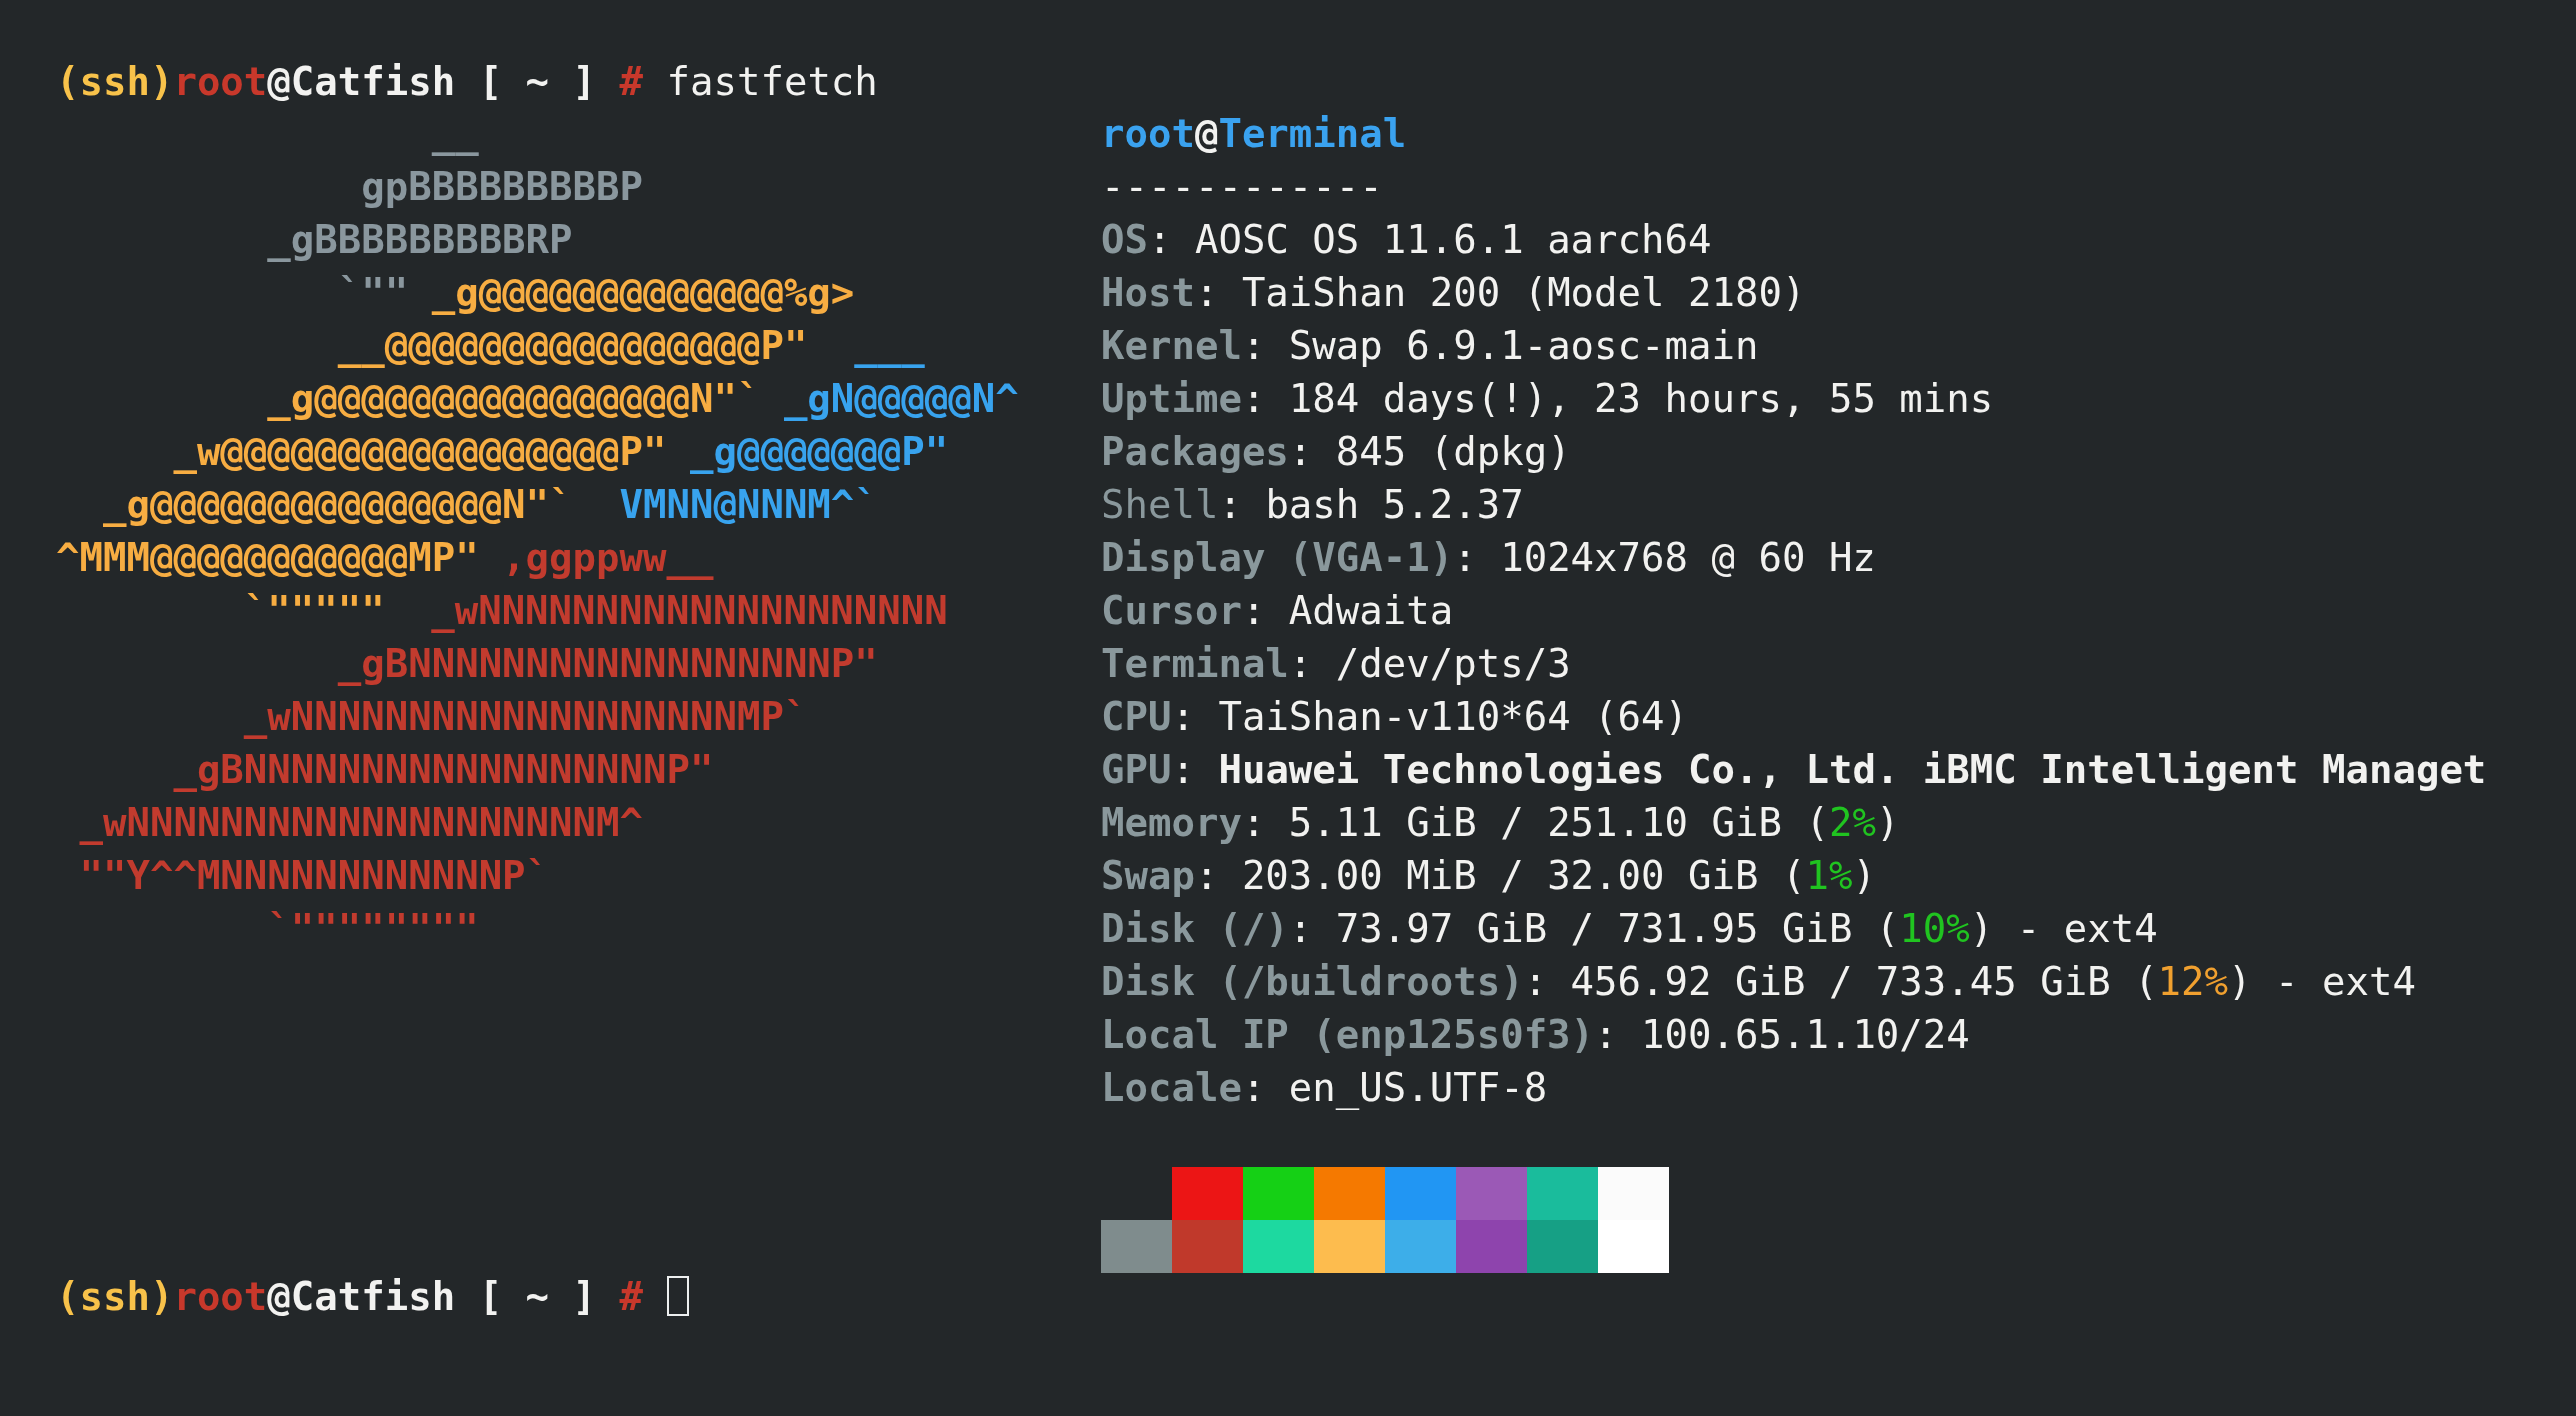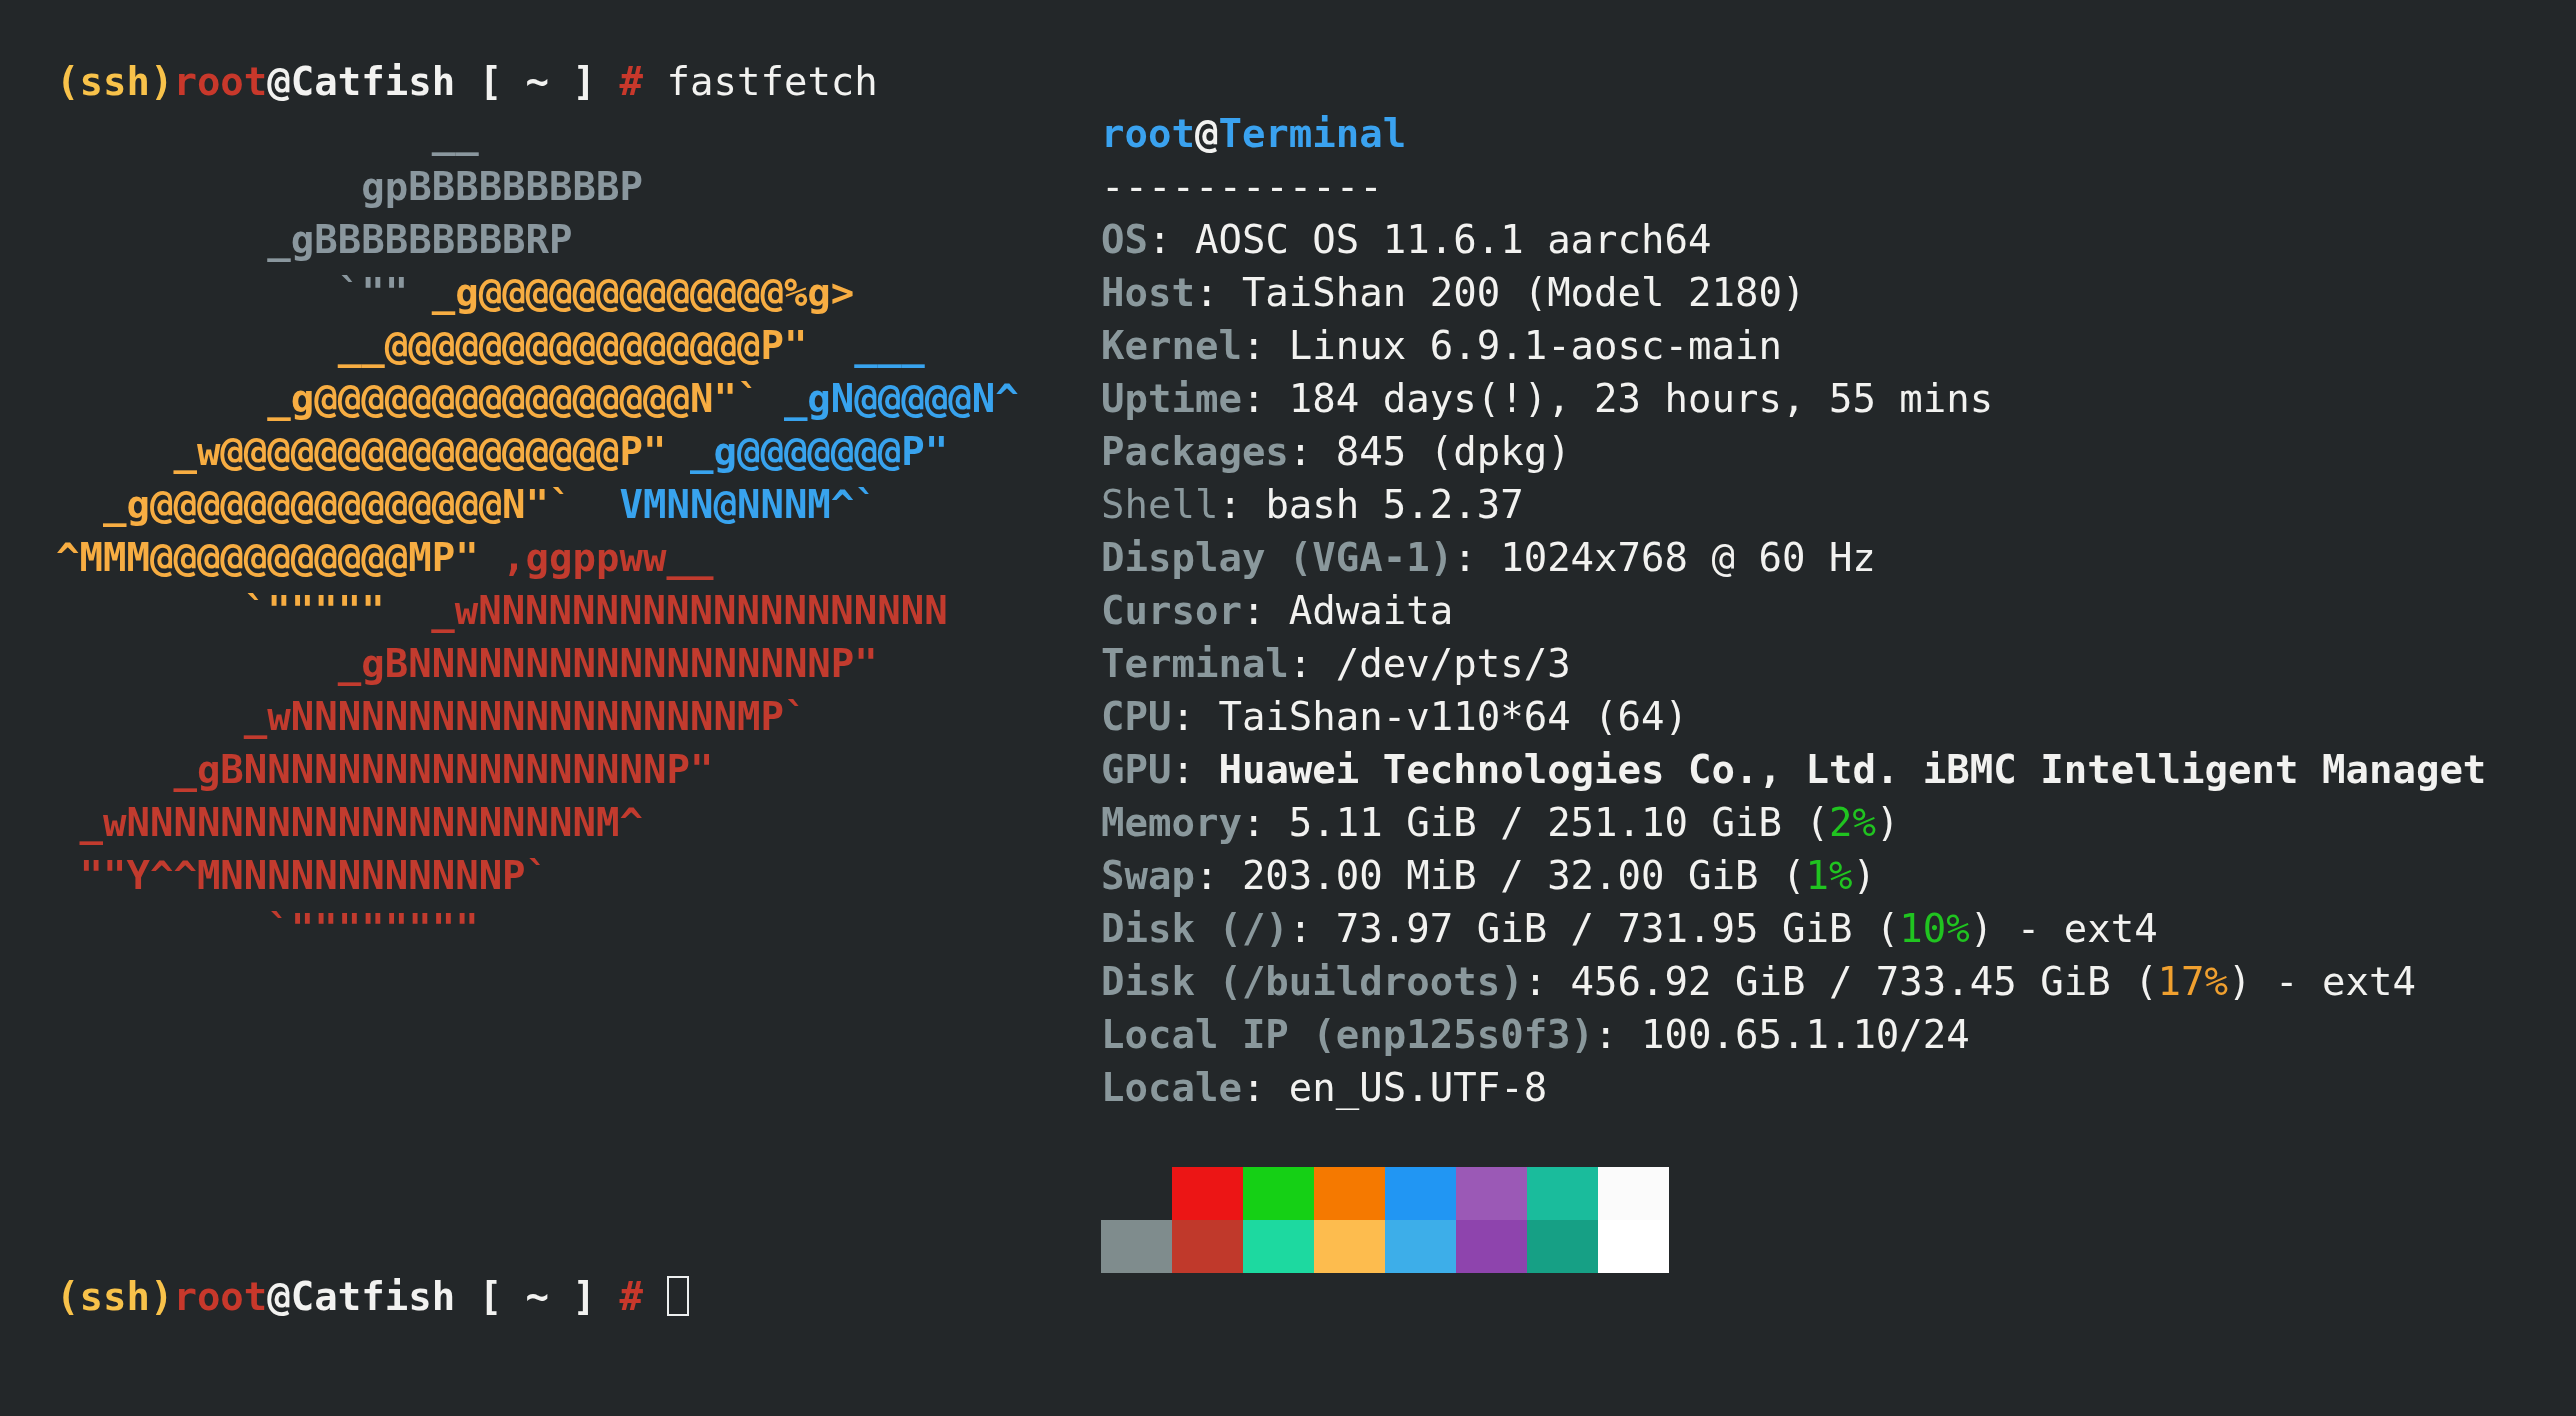--- a/index.html
+++ b/index.html
@@ -43,33 +43,33 @@
       <div class="line"><span style="color: rgb(194, 59, 46); font-weight: 700;">     _gBNNNNNNNNNNNNNNNNNNP"</span></div>
       <div class="line"><span style="color: rgb(194, 59, 46); font-weight: 700;"> _wNNNNNNNNNNNNNNNNNNNNM^</span></div>
       <div class="line"><span style="color: rgb(194, 59, 46); font-weight: 700;"> ""Y^^MNNNNNNNNNNNNP`</span></div>
       <div class="line"><span style="color: rgb(194, 59, 46); font-weight: 700;">         `""""""""</span></div>
     </div>
   <div id="info" class="abs">
       <div class="line"><span style="color: rgb(58, 162, 239); font-weight: 700;">root</span><span style="font-weight: 700;">@</span><span style="color: rgb(58, 162, 239); font-weight: 700;">Terminal</span></div>
       <div class="line"><span style="font-weight: 400;">------------</span></div>
       <div class="line"><span style="color: rgb(138, 152, 156); font-weight: 700;">OS</span><span style="font-weight: 400;">: </span><span style="font-weight: 400;">AOSC OS 11.6.1 aarch64</span></div>
       <div class="line"><span style="color: rgb(138, 152, 156); font-weight: 700;">Host</span><span style="font-weight: 400;">: </span><span style="font-weight: 400;">TaiShan 200 (Model 2180)</span></div>
-      <div class="line"><span style="color: rgb(138, 152, 156); font-weight: 700;">Kernel</span><span style="font-weight: 400;">: </span><span style="font-weight: 400;">Linux 6.9.1-aosc-main</span></div>
+      <div class="line"><span style="color: rgb(138, 152, 156); font-weight: 700;">Kernel</span><span style="font-weight: 400;">: </span><span style="font-weight: 400;">Swap 6.9.1-aosc-main</span></div>
       <div class="line"><span style="color: rgb(138, 152, 156); font-weight: 700;">Uptime</span><span style="font-weight: 400;">: </span><span style="font-weight: 400;">184 days(!), 23 hours, 55 mins</span></div>
       <div class="line"><span style="color: rgb(138, 152, 156); font-weight: 700;">Packages</span><span style="font-weight: 400;">: </span><span style="font-weight: 400;">845 (dpkg)</span></div>
       <div class="line"><span style="color: rgb(138, 152, 156); font-weight: 400;">Shell</span><span style="font-weight: 400;">: </span><span style="font-weight: 400;">bash 5.2.37</span></div>
       <div class="line"><span style="color: rgb(138, 152, 156); font-weight: 700;">Display (VGA-1)</span><span style="font-weight: 400;">: </span><span style="font-weight: 400;">1024x768 @ 60 Hz</span></div>
       <div class="line"><span style="color: rgb(138, 152, 156); font-weight: 700;">Cursor</span><span style="font-weight: 400;">: </span><span style="font-weight: 400;">Adwaita</span></div>
       <div class="line"><span style="color: rgb(138, 152, 156); font-weight: 700;">Terminal</span><span style="font-weight: 400;">: </span><span style="font-weight: 400;">/dev/pts/3</span></div>
       <div class="line"><span style="color: rgb(138, 152, 156); font-weight: 700;">CPU</span><span style="font-weight: 400;">: </span><span style="font-weight: 400;">TaiShan-v110*64 (64)</span></div>
       <div class="line"><span style="color: rgb(138, 152, 156); font-weight: 700;">GPU</span><span style="font-weight: 400;">: </span><span style="font-weight: 700;">Huawei Technologies Co., Ltd. iBMC Intelligent Managet</span></div>
       <div class="line"><span style="color: rgb(138, 152, 156); font-weight: 700;">Memory</span><span style="font-weight: 400;">: </span><span style="font-weight: 400;">5.11 GiB / 251.10 GiB (</span><span style="color: rgb(32, 196, 32); font-weight: 400;">2%</span><span style="font-weight: 400;">)</span></div>
       <div class="line"><span style="color: rgb(138, 152, 156); font-weight: 700;">Swap</span><span style="font-weight: 400;">: </span><span style="font-weight: 400;">203.00 MiB / 32.00 GiB (</span><span style="color: rgb(32, 196, 32); font-weight: 400;">1%</span><span style="font-weight: 400;">)</span></div>
       <div class="line"><span style="color: rgb(138, 152, 156); font-weight: 700;">Disk (/)</span><span style="font-weight: 400;">: </span><span style="font-weight: 400;">73.97 GiB / 731.95 GiB (</span><span style="color: rgb(32, 196, 32); font-weight: 400;">10%</span><span style="font-weight: 400;">) - ext4</span></div>
-      <div class="line"><span style="color: rgb(138, 152, 156); font-weight: 700;">Disk (/buildroots)</span><span style="font-weight: 400;">: </span><span style="font-weight: 400;">456.92 GiB / 733.45 GiB (</span><span style="color: rgb(240, 160, 47); font-weight: 400;">17%</span><span style="font-weight: 400;">) - ext4</span></div>
+      <div class="line"><span style="color: rgb(138, 152, 156); font-weight: 700;">Disk (/buildroots)</span><span style="font-weight: 400;">: </span><span style="font-weight: 400;">456.92 GiB / 733.45 GiB (</span><span style="color: rgb(240, 160, 47); font-weight: 400;">12%</span><span style="font-weight: 400;">) - ext4</span></div>
       <div class="line"><span style="color: rgb(138, 152, 156); font-weight: 700;">Local IP (enp125s0f3)</span><span style="font-weight: 400;">: </span><span style="font-weight: 400;">100.65.1.10/24</span></div>
       <div class="line"><span style="color: rgb(138, 152, 156); font-weight: 700;">Locale</span><span style="font-weight: 400;">: </span><span style="font-weight: 400;">en_US.UTF-8</span></div>
       <div class="line"></div>
       <div class="line"><span class="pblock" style="background: rgb(35, 39, 41);"></span><span class="pblock" style="background: rgb(236, 21, 21);"></span><span class="pblock" style="background: rgb(21, 208, 21);"></span><span class="pblock" style="background: rgb(245, 121, 0);"></span><span class="pblock" style="background: rgb(33, 150, 243);"></span><span class="pblock" style="background: rgb(155, 89, 182);"></span><span class="pblock" style="background: rgb(26, 188, 156);"></span><span class="pblock" style="background: rgb(251, 251, 251);"></span></div>
       <div class="line"><span class="pblock" style="background: rgb(127, 140, 141);"></span><span class="pblock" style="background: rgb(192, 57, 43);"></span><span class="pblock" style="background: rgb(29, 217, 160);"></span><span class="pblock" style="background: rgb(253, 188, 78);"></span><span class="pblock" style="background: rgb(61, 174, 233);"></span><span class="pblock" style="background: rgb(142, 68, 173);"></span><span class="pblock" style="background: rgb(22, 160, 133);"></span><span class="pblock" style="background: rgb(255, 255, 255);"></span></div>
     </div>
   <div id="prompt-bottom" class="abs line"><span style="color: rgb(248, 194, 74); font-weight: 700;">(ssh)</span><span style="color: rgb(200, 56, 43); font-weight: 700;">root</span><span style="font-weight: 700;">@Catfish [ ~ ] </span><span style="color: rgb(200, 56, 43); font-weight: 700;">#</span><span style="font-weight: 400;"> </span><span class="cursor"></span></div>
 </div>
 
 

